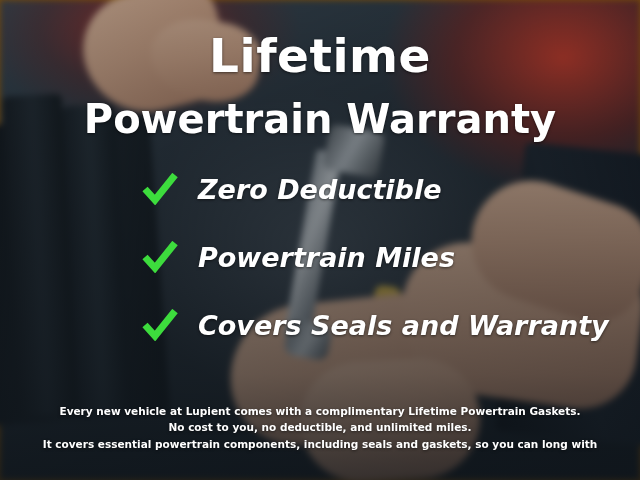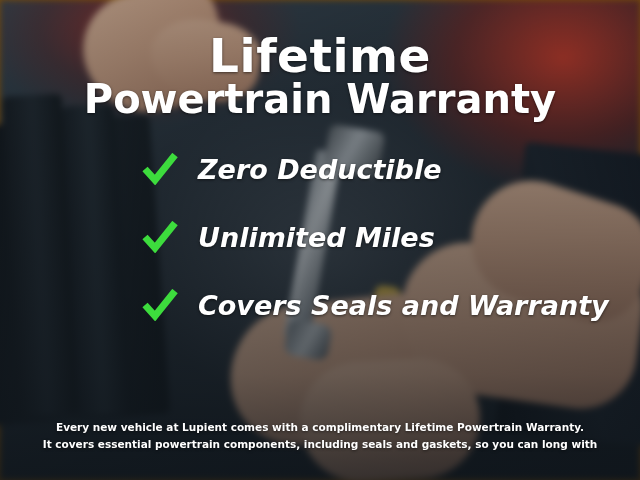--- a/index.html
+++ b/index.html
@@ -99,21 +99,21 @@
   }
   .headline1 {
     margin-top: 32px;
     font-size: 47px;
     font-weight: bold;
     letter-spacing: 0.5px;
     line-height: 1;
     text-align: center;
   }
   .headline2 {
-    margin-top: 0;
+    margin-top: 20px;
     font-size: 40px;
     font-weight: bold;
     line-height: 1;
     text-align: center;
   }
   .features {
     margin-top: 34px;
     width: 100%;
     display: flex;
     flex-direction: column;
@@ -192,31 +192,32 @@
         <svg class="check" viewBox="0 0 36 32">
           <path d="M3 16 L13 27 L33 2" fill="none" stroke="#3ddc3d" stroke-width="7" stroke-linecap="butt" stroke-linejoin="miter"></path>
         </svg>
         <span class="feature-label">Zero Deductible</span>
       </div>
 
       <div class="feature">
         <svg class="check" viewBox="0 0 36 32">
           <path d="M3 16 L13 27 L33 2" fill="none" stroke="#3ddc3d" stroke-width="7" stroke-linecap="butt" stroke-linejoin="miter"></path>
         </svg>
-        <span class="feature-label">Unlimited Miles</span>
+        <span class="feature-label">Powertrain Miles</span>
       </div>
 
       <div class="feature">
         <svg class="check" viewBox="0 0 36 32">
           <path d="M3 16 L13 27 L33 2" fill="none" stroke="#3ddc3d" stroke-width="7" stroke-linecap="butt" stroke-linejoin="miter"></path>
         </svg>
         <span class="feature-label">Covers Seals and Warranty</span>
       </div>
 
     </div>
 
     <div class="paragraph">
-      <div>Every new vehicle at Lupient comes with a complimentary Lifetime Powertrain Warranty.</div>
+      <div>Every new vehicle at Lupient comes with a complimentary Lifetime Powertrain Gaskets.</div>
+      <div>No cost to you, no deductible, and unlimited miles.</div>
       <div>It covers essential powertrain components, including seals and gaskets, so you can long with</div>
     </div>
 
   </div>
 </div>
 
 </body></html>

